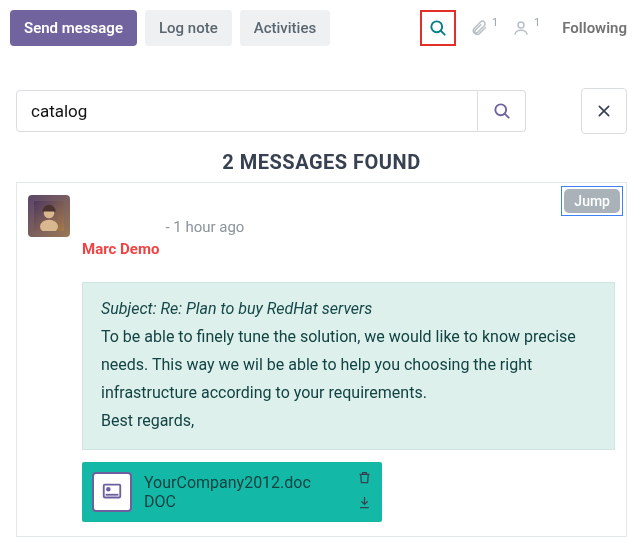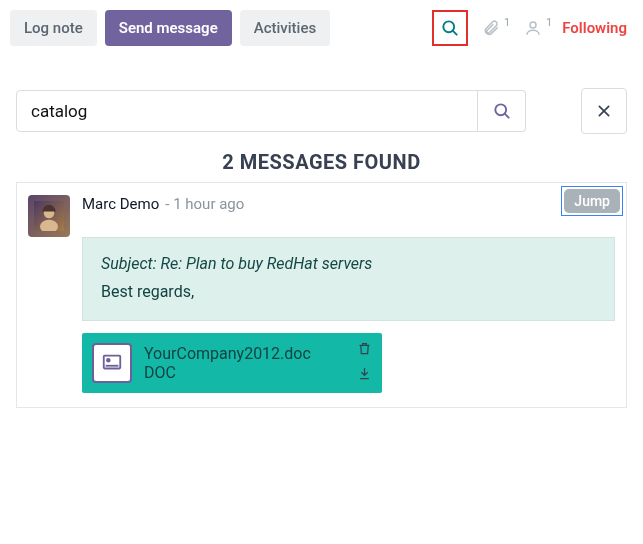--- a/index.html
+++ b/index.html
@@ -6,54 +6,54 @@
   body{background:#fff;width:643px;height:544px;overflow:hidden;position:relative;color:#374151;font-size:15px;}
   .toolbar{display:flex;align-items:center;gap:8px;padding:10px 10px 8px;}
   .btn{padding:9px 14px;border-radius:4px;border:none;font-size:15px;font-weight:600;cursor:pointer;}
   .btn-primary{background:#71639e;color:#fff;}
   .btn-secondary{background:#eef0f2;color:#5b6770;font-weight:500;}
   .toolbar-spacer{flex:1;}
   .icon-btn{display:flex;align-items:center;justify-content:center;width:36px;height:36px;cursor:pointer;color:#017e84;}
   .red-box{border:2px solid #e1302a;}
   .stat{display:flex;align-items:center;color:#b8c0c7;gap:2px;margin-left:6px;}
   .stat sup{font-size:11px;color:#9aa4ab;position:relative;top:-6px;margin-left:2px;}
-  .following{color:#ef4444;font-weight:600;margin-left:2px;margin-right:6px;}
+  .following{color:#737373;font-weight:600;margin-left:14px;margin-right:6px;}
   .search-row{display:flex;align-items:center;gap:16px;padding:0 16px;margin-top:34px;}
   .search-group{display:flex;flex:1;max-width:510px;}
   .search-input{flex:1;border:1px solid #d9dde1;border-radius:4px 0 0 4px;padding:10px 14px;font-size:17px;color:#111;outline:none;}
   .search-btn{width:48px;border:1px solid #d9dde1;border-left:none;border-radius:0 4px 4px 0;background:#fff;display:flex;align-items:center;justify-content:center;color:#71639e;cursor:pointer;}
   .close-search{width:46px;height:46px;border:1px solid #d9dde1;border-radius:4px;background:#fff;display:flex;align-items:center;justify-content:center;color:#374151;margin-left:auto;cursor:pointer;}
   .found{text-align:center;font-weight:700;letter-spacing:0.5px;color:#374151;margin-top:16px;font-size:20px;}
   .message-list{border:1px solid #e3e7ea;margin:8px 16px 0;}
   .message{display:flex;padding:12px 11px 14px;gap:12px;}
   .avatar{width:42px;height:42px;border-radius:4px;background:linear-gradient(135deg,#5a4569,#9a7954);display:flex;align-items:center;justify-content:center;flex-shrink:0;}
   .avatar svg{width:30px;height:30px;}
   .message-body{flex:1;}
   .msg-header{display:flex;align-items:center;gap:6px;position:relative;}
-  .author{font-weight:400;color:#0f172a;}
+  .author{font-weight:700;color:#ef4444;margin-top:45px;}
   .time{color:#8a949b;font-size:15px;}
   .jump-btn{position:absolute;right:-6px;top:-7px;background:#a9b2b9;color:#fff;border:none;border-radius:5px;padding:4px 10px;font-size:14px;font-weight:500;}
   .jump-wrap{border:1px solid #3b82f6;padding:2px 2px 2px 2px;position:absolute;right:-8px;top:-9px;}
   .bubble{background:#def0ec;border:1px solid #cfe3df;padding:12px 18px 14px;margin-top:24px;font-size:16px;line-height:28px;color:#144747}
   .subject{font-style:italic;}
   mark{background:#f5b041;color:#3d3222;padding:0 2px;}
   .msg-text{color:#114343;}
   .attachment{background:#14b8a6;border-radius:2px;display:flex;align-items:center;padding:8px 10px;margin-top:12px;gap:12px;max-width:300px;}
   .doc-icon{width:40px;height:40px;background:#fff;border:2px solid #6d5f9c;border-radius:4px;display:flex;align-items:center;justify-content:center;}
   .att-name{color:#114343;font-size:16px;}
   .att-type{color:#114343;font-size:16px;}
   .att-actions{display:flex;flex-direction:column;gap:6px;color:#374151;margin-left:auto;}
   .att-actions span{cursor:pointer;}
 </style>
 </head>
 <body>
 
 <div class="toolbar">
+  <button class="btn btn-primary">Send message</button>
   <button class="btn btn-secondary">Log note</button>
-  <button class="btn btn-primary">Send message</button>
   <button class="btn btn-secondary">Activities</button>
   <div class="toolbar-spacer"></div>
   <div class="icon-btn red-box" style="width:36px;height:36px;">
     <svg width="20" height="20" viewBox="0 0 24 24" fill="none" stroke="currentColor" stroke-width="2.3" stroke-linecap="round">
         <circle cx="10.5" cy="10.5" r="6.5"></circle>
         <line x1="20" y1="20" x2="15.2" y2="15.2"></line>
       </svg>
   </div>
   <div class="stat">
     <svg width="18" height="18" viewBox="0 0 24 24" fill="none" stroke="currentColor" stroke-width="2">
@@ -110,20 +110,21 @@
     <div class="message-body">
       <div class="msg-header">
         <span class="author">Marc Demo</span>
         <span class="time"><span> - </span><span>1 hour ago</span></span>
         <div class="jump-wrap">
           <button class="jump-btn" style="position:static;">Jump</button>
         </div>
       </div>
       <div class="bubble">
         <div class="subject"><span>Subject: </span><span>Re: Plan to buy RedHat servers</span></div>
+        <div class="msg-text">To be able to finely tune the solution, we would like to know precise needs. This way we wil be able to help you choosing the right infrastructure according to your requirements.</div>
         <div class="msg-text">Best regards,</div>
       </div>
       <div class="attachment">
         <div class="doc-icon">
           <svg width="22" height="22" viewBox="0 0 24 24" fill="none" stroke="#6d5f9c" stroke-width="2">
               <rect x="3" y="4" width="18" height="14" rx="1"></rect>
               <circle cx="8" cy="9" r="1.5" fill="#6d5f9c"></circle>
               <line x1="5" y1="15" x2="19" y2="15"></line>
             </svg>
         </div>

